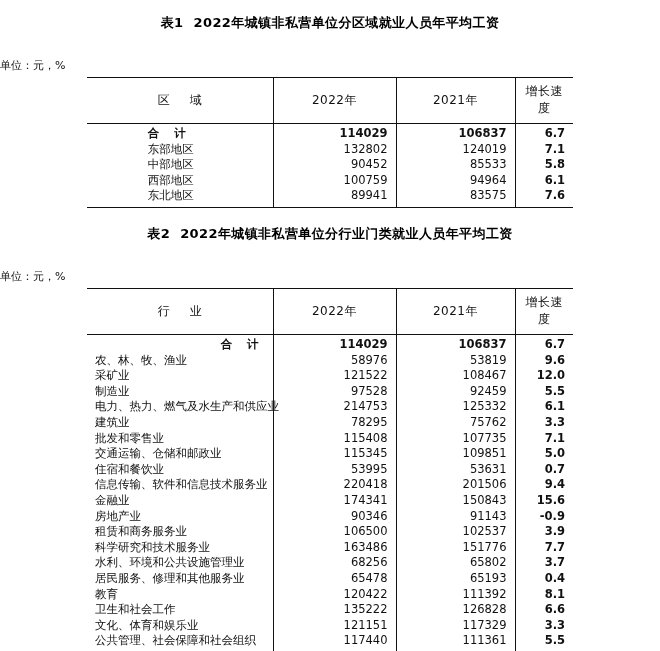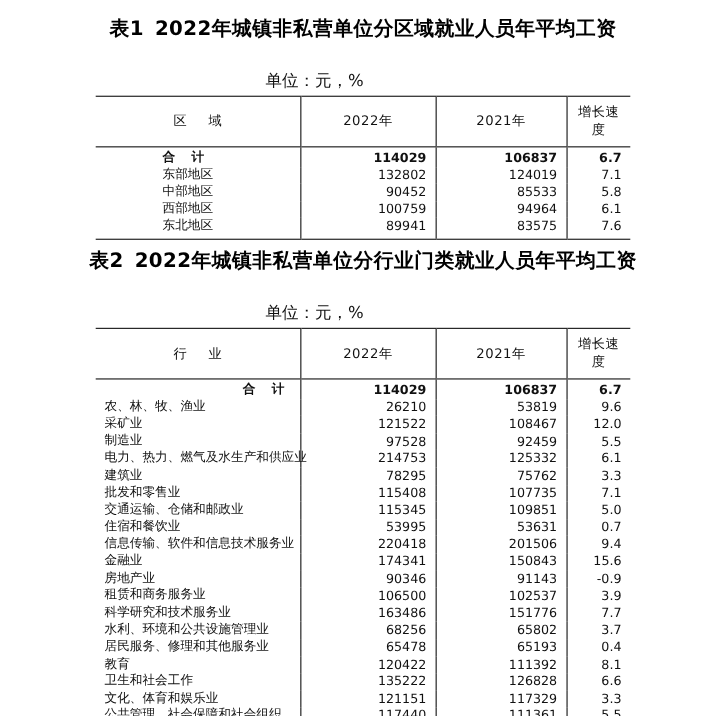--- a/index.html
+++ b/index.html
@@ -25,31 +25,31 @@
 
   
   .table-block {
     position: absolute;
     left: 0;
     width: 660px;
   }
   .table-title {
     text-align: center;
     font-weight: bold;
-    font-size: 18px;
+    font-size: 13px;
     letter-spacing: 0.4px;
     color: #000;
     white-space: nowrap;
   }
   .table-title .tnum {
     margin-right: 10px;
   }
   .unit-line {
-    text-align: center;
-    font-size: 15px;
+    text-align: left;
+    font-size: 11px;
     color: #111;
     padding-right: 88px;
   }
 
   .tbl-wrap {
     margin: 0 auto;
     width: 486px;
   }
   table.stat {
     width: 486px;
@@ -87,21 +87,21 @@
   }
   table.stat tbody tr:first-child td {
     padding-top: 2px;
   }
   table.stat tbody tr:last-child td {
     border-bottom: 1.6px solid #111;
     padding-bottom: 3px;
   }
   td.name { text-align: left; font-family: Liberation Serif, serif; }
   td.num  { text-align: right; }
-  td.gr   { text-align: right; padding-right: 10px; }
+  td.gr   { text-align: right; padding-right: 10px; font-weight: bold; }
   tr.total td { font-weight: bold; text-align: right; }
 
   
   .spaced { letter-spacing: 8px; padding-left: 8px; }
 
   
   .t1 td.name { text-align: center; }
   .t1 td.name .inner { display: inline-block; min-width: 64px; text-align: left;}
   .t1 tr.total td.name .inner { letter-spacing: 6px; }
 
@@ -198,21 +198,21 @@
         </thead>
         <tbody id="t2body">
             <tr class="total">
               <td class="name">合  计</td>
               <td class="num sep">114029</td>
               <td class="num sep">106837</td>
               <td class="gr sep">6.7</td>
             </tr>
             <tr>
               <td class="name">农、林、牧、渔业</td>
-              <td class="num sep">26210</td>
+              <td class="num sep">58976</td>
               <td class="num sep">53819</td>
               <td class="gr sep">9.6</td>
             </tr>
             <tr>
               <td class="name">采矿业</td>
               <td class="num sep">121522</td>
               <td class="num sep">108467</td>
               <td class="gr sep">12.0</td>
             </tr>
             <tr>

